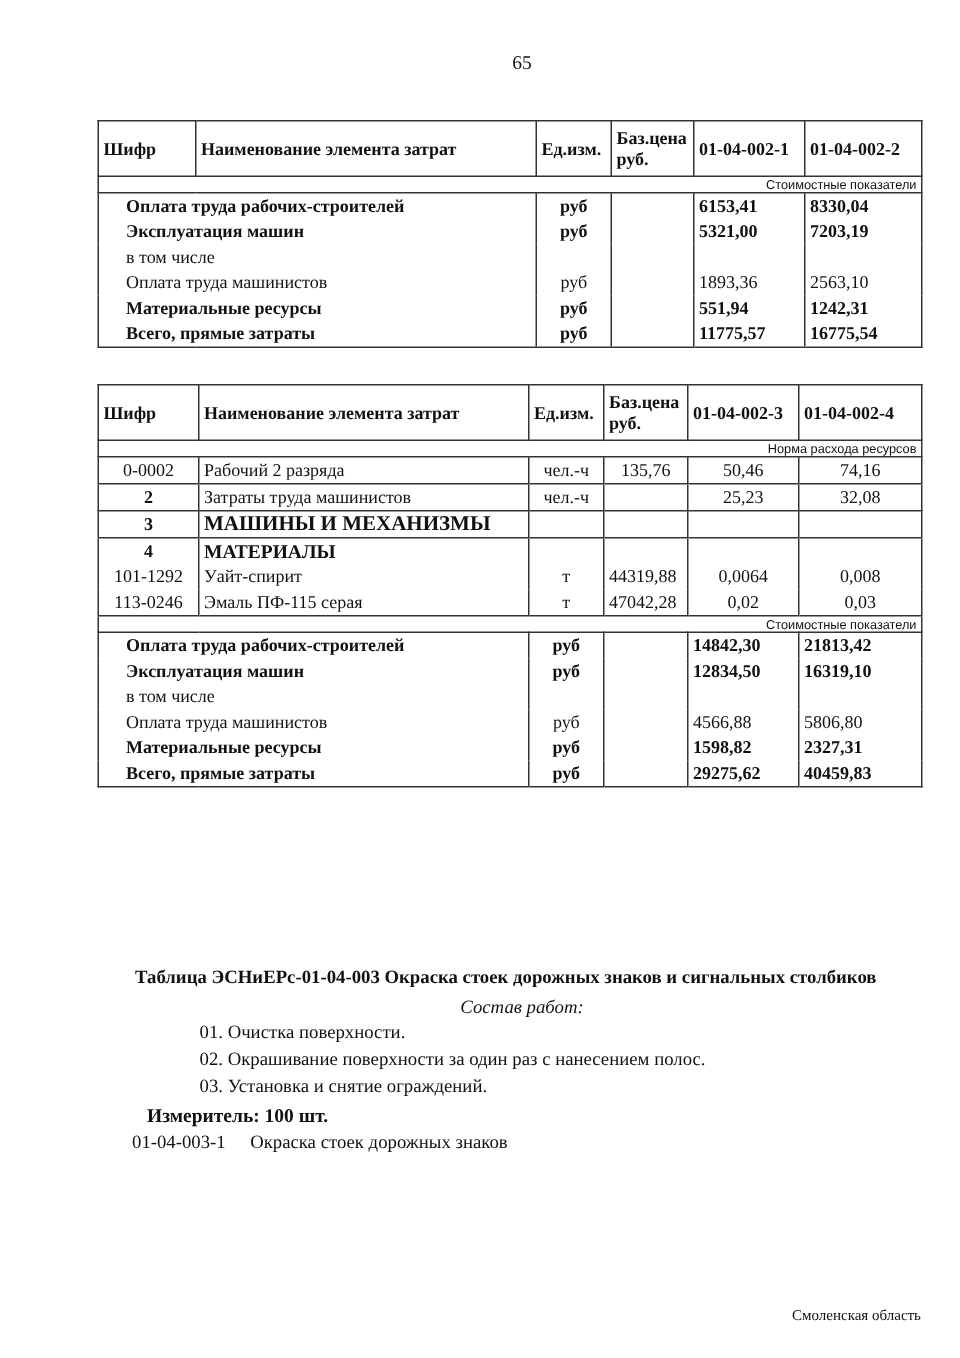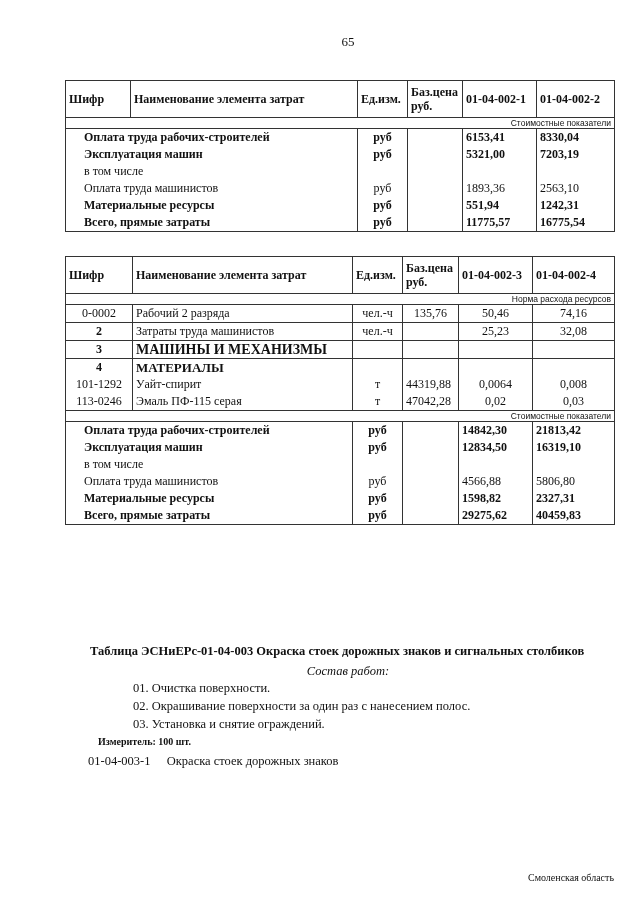--- a/index.html
+++ b/index.html
@@ -17,21 +17,21 @@
   .c { text-align: center; }
   .vl { border-left: 1px solid #333; }
   .vr { border-right: 1px solid #333; }
   .bt { border-top: 1px solid #333; }
   .bb { border-bottom: 1px solid #333; }
   .u { text-decoration: underline; }
   .sumrow td { height: 17px; }
   .title { left: 62px; top: 644px; font-weight: bold; font-size: 12.5px; }
   .sostav { left: 0; width: 640px; top: 664px; text-align: center; font-style: italic; font-size: 12.5px; }
   .work { left: 80px; font-size: 12.5px; margin-left: 25px; }
-  .meter { left: 70px; top: 736px; font-weight: bold; font-size: 10px; }
+  .meter { left: 70px; top: 736px; font-weight: bold; font-size: 13px; }
   .code { left: 60px; top: 754px; font-size: 12.5px; }
   .footer { left: 500px; top: 872px; font-size: 10px; }
 </style>
 </head>
 <body>
 
 <div class="abs pagenum">65</div>
 
 <table style="left:65px; top:80px; width:549px;">
   <colgroup>

